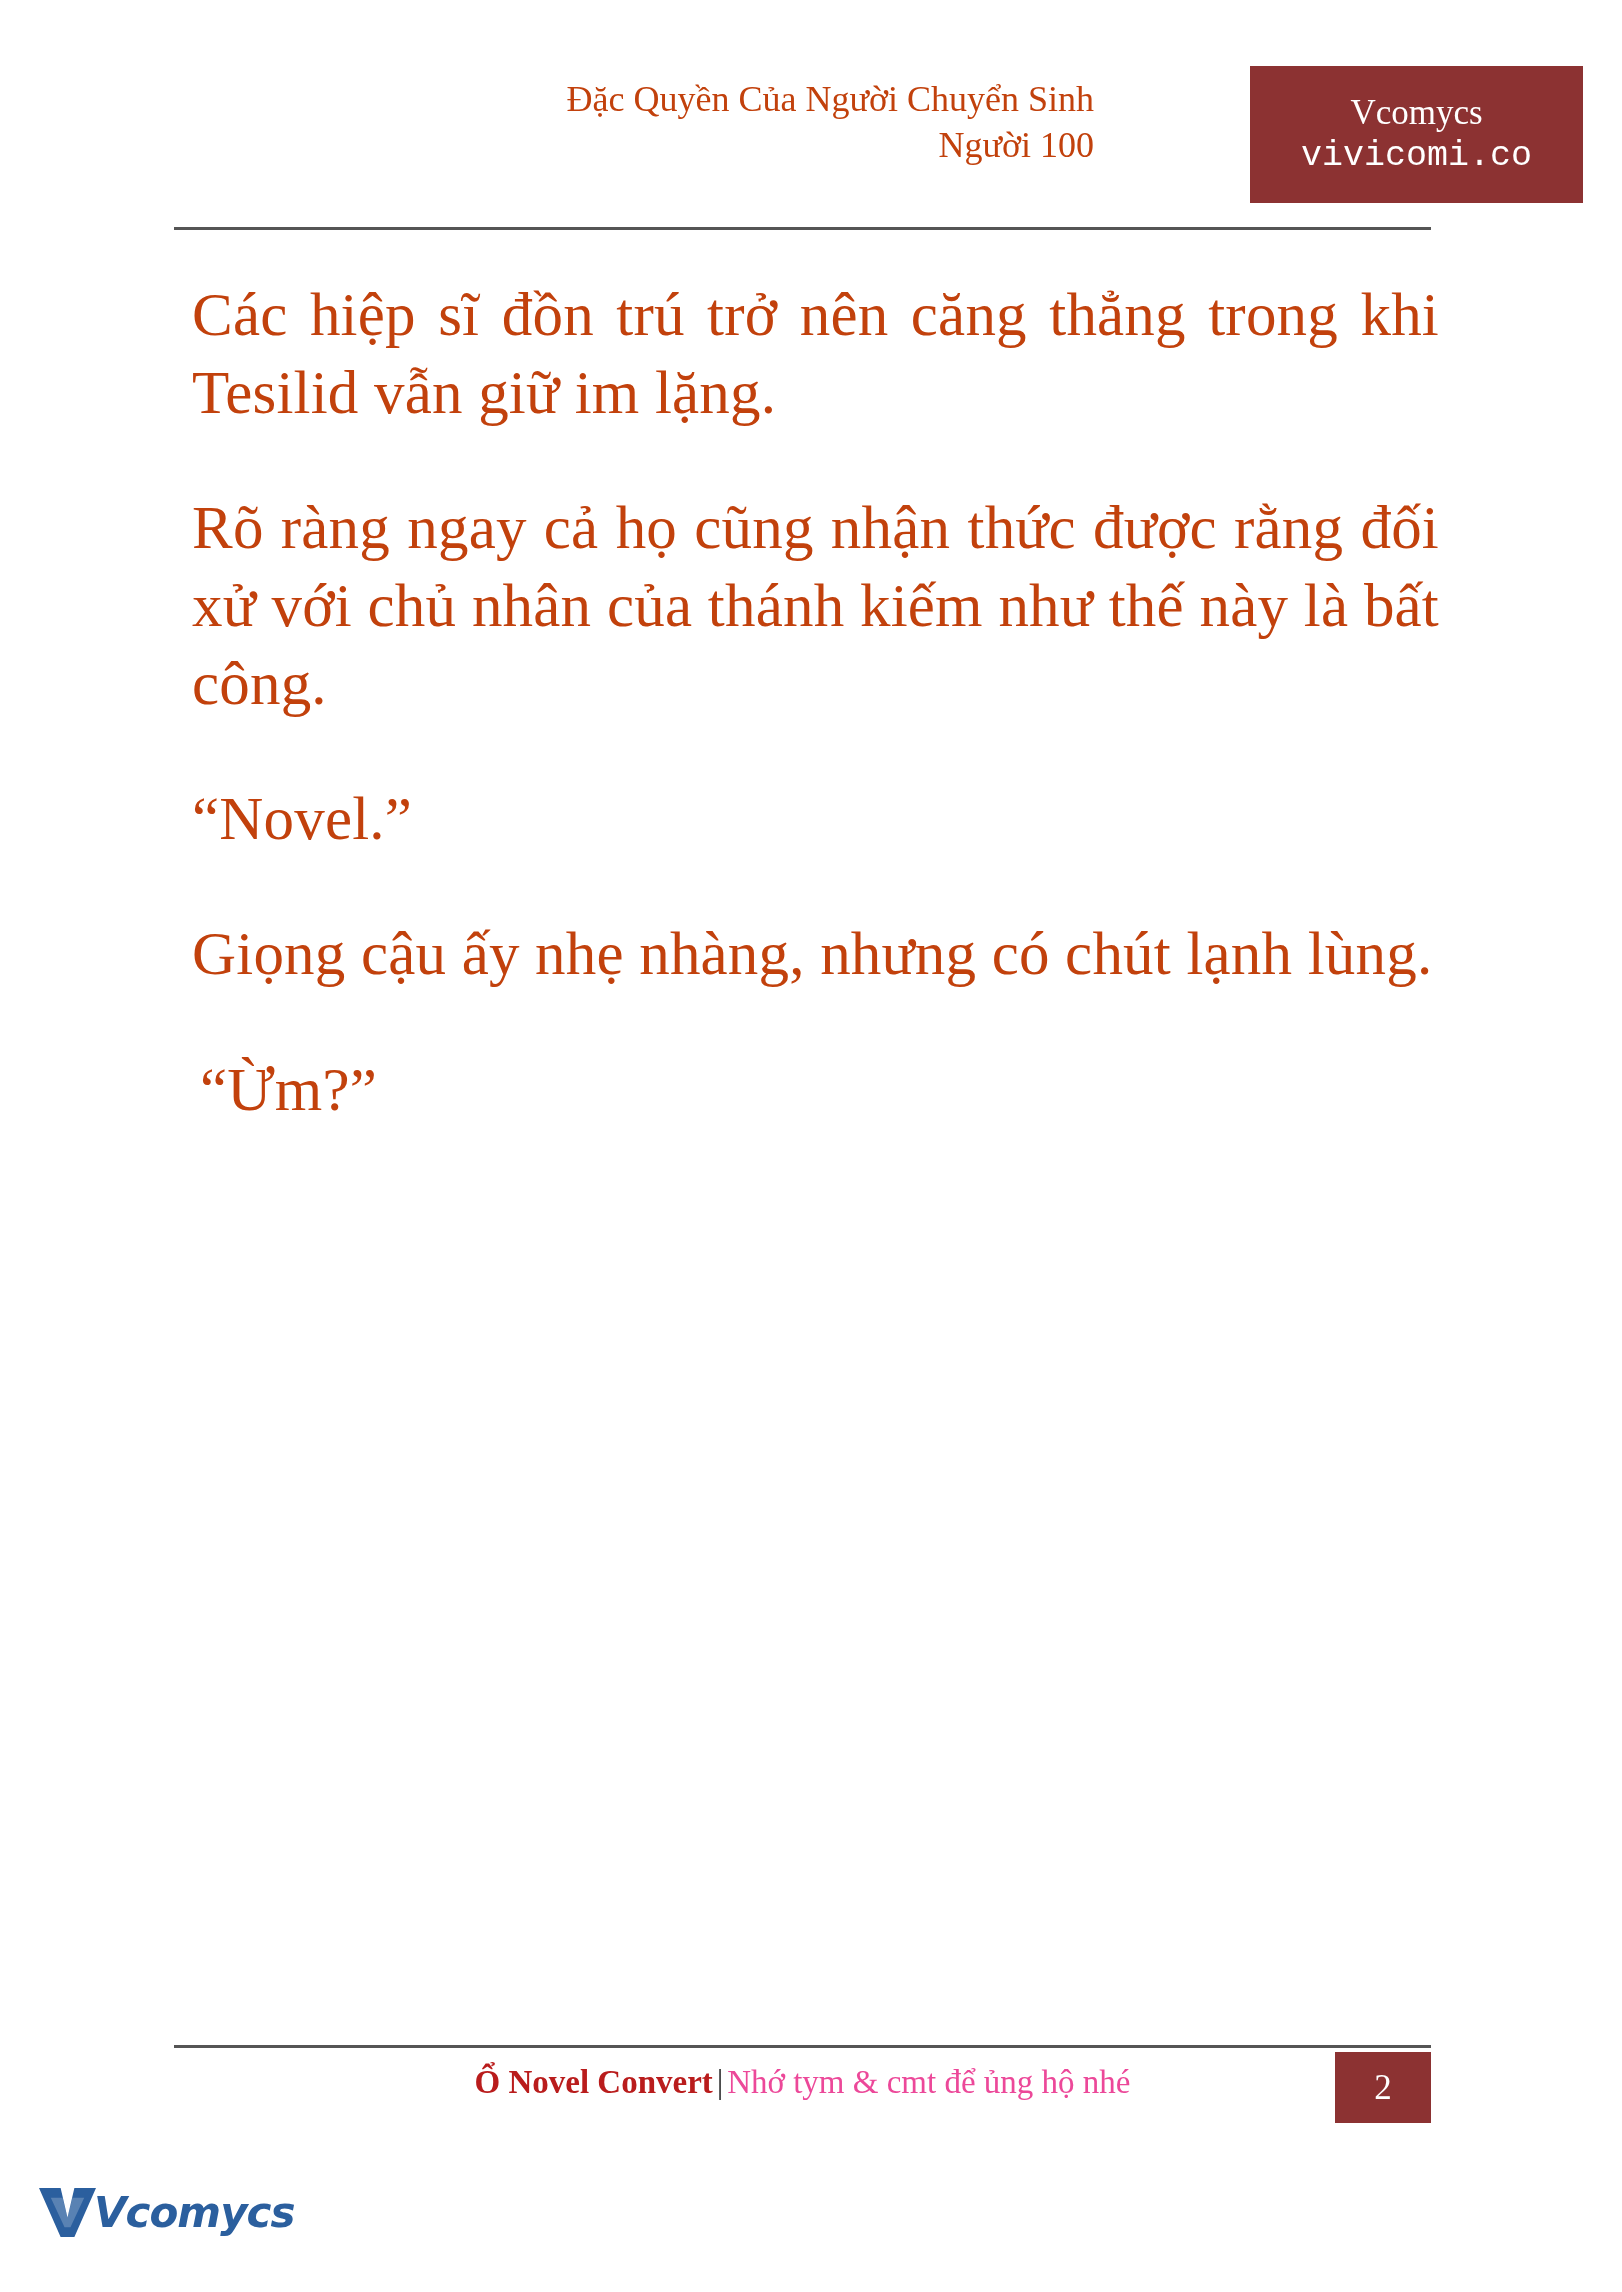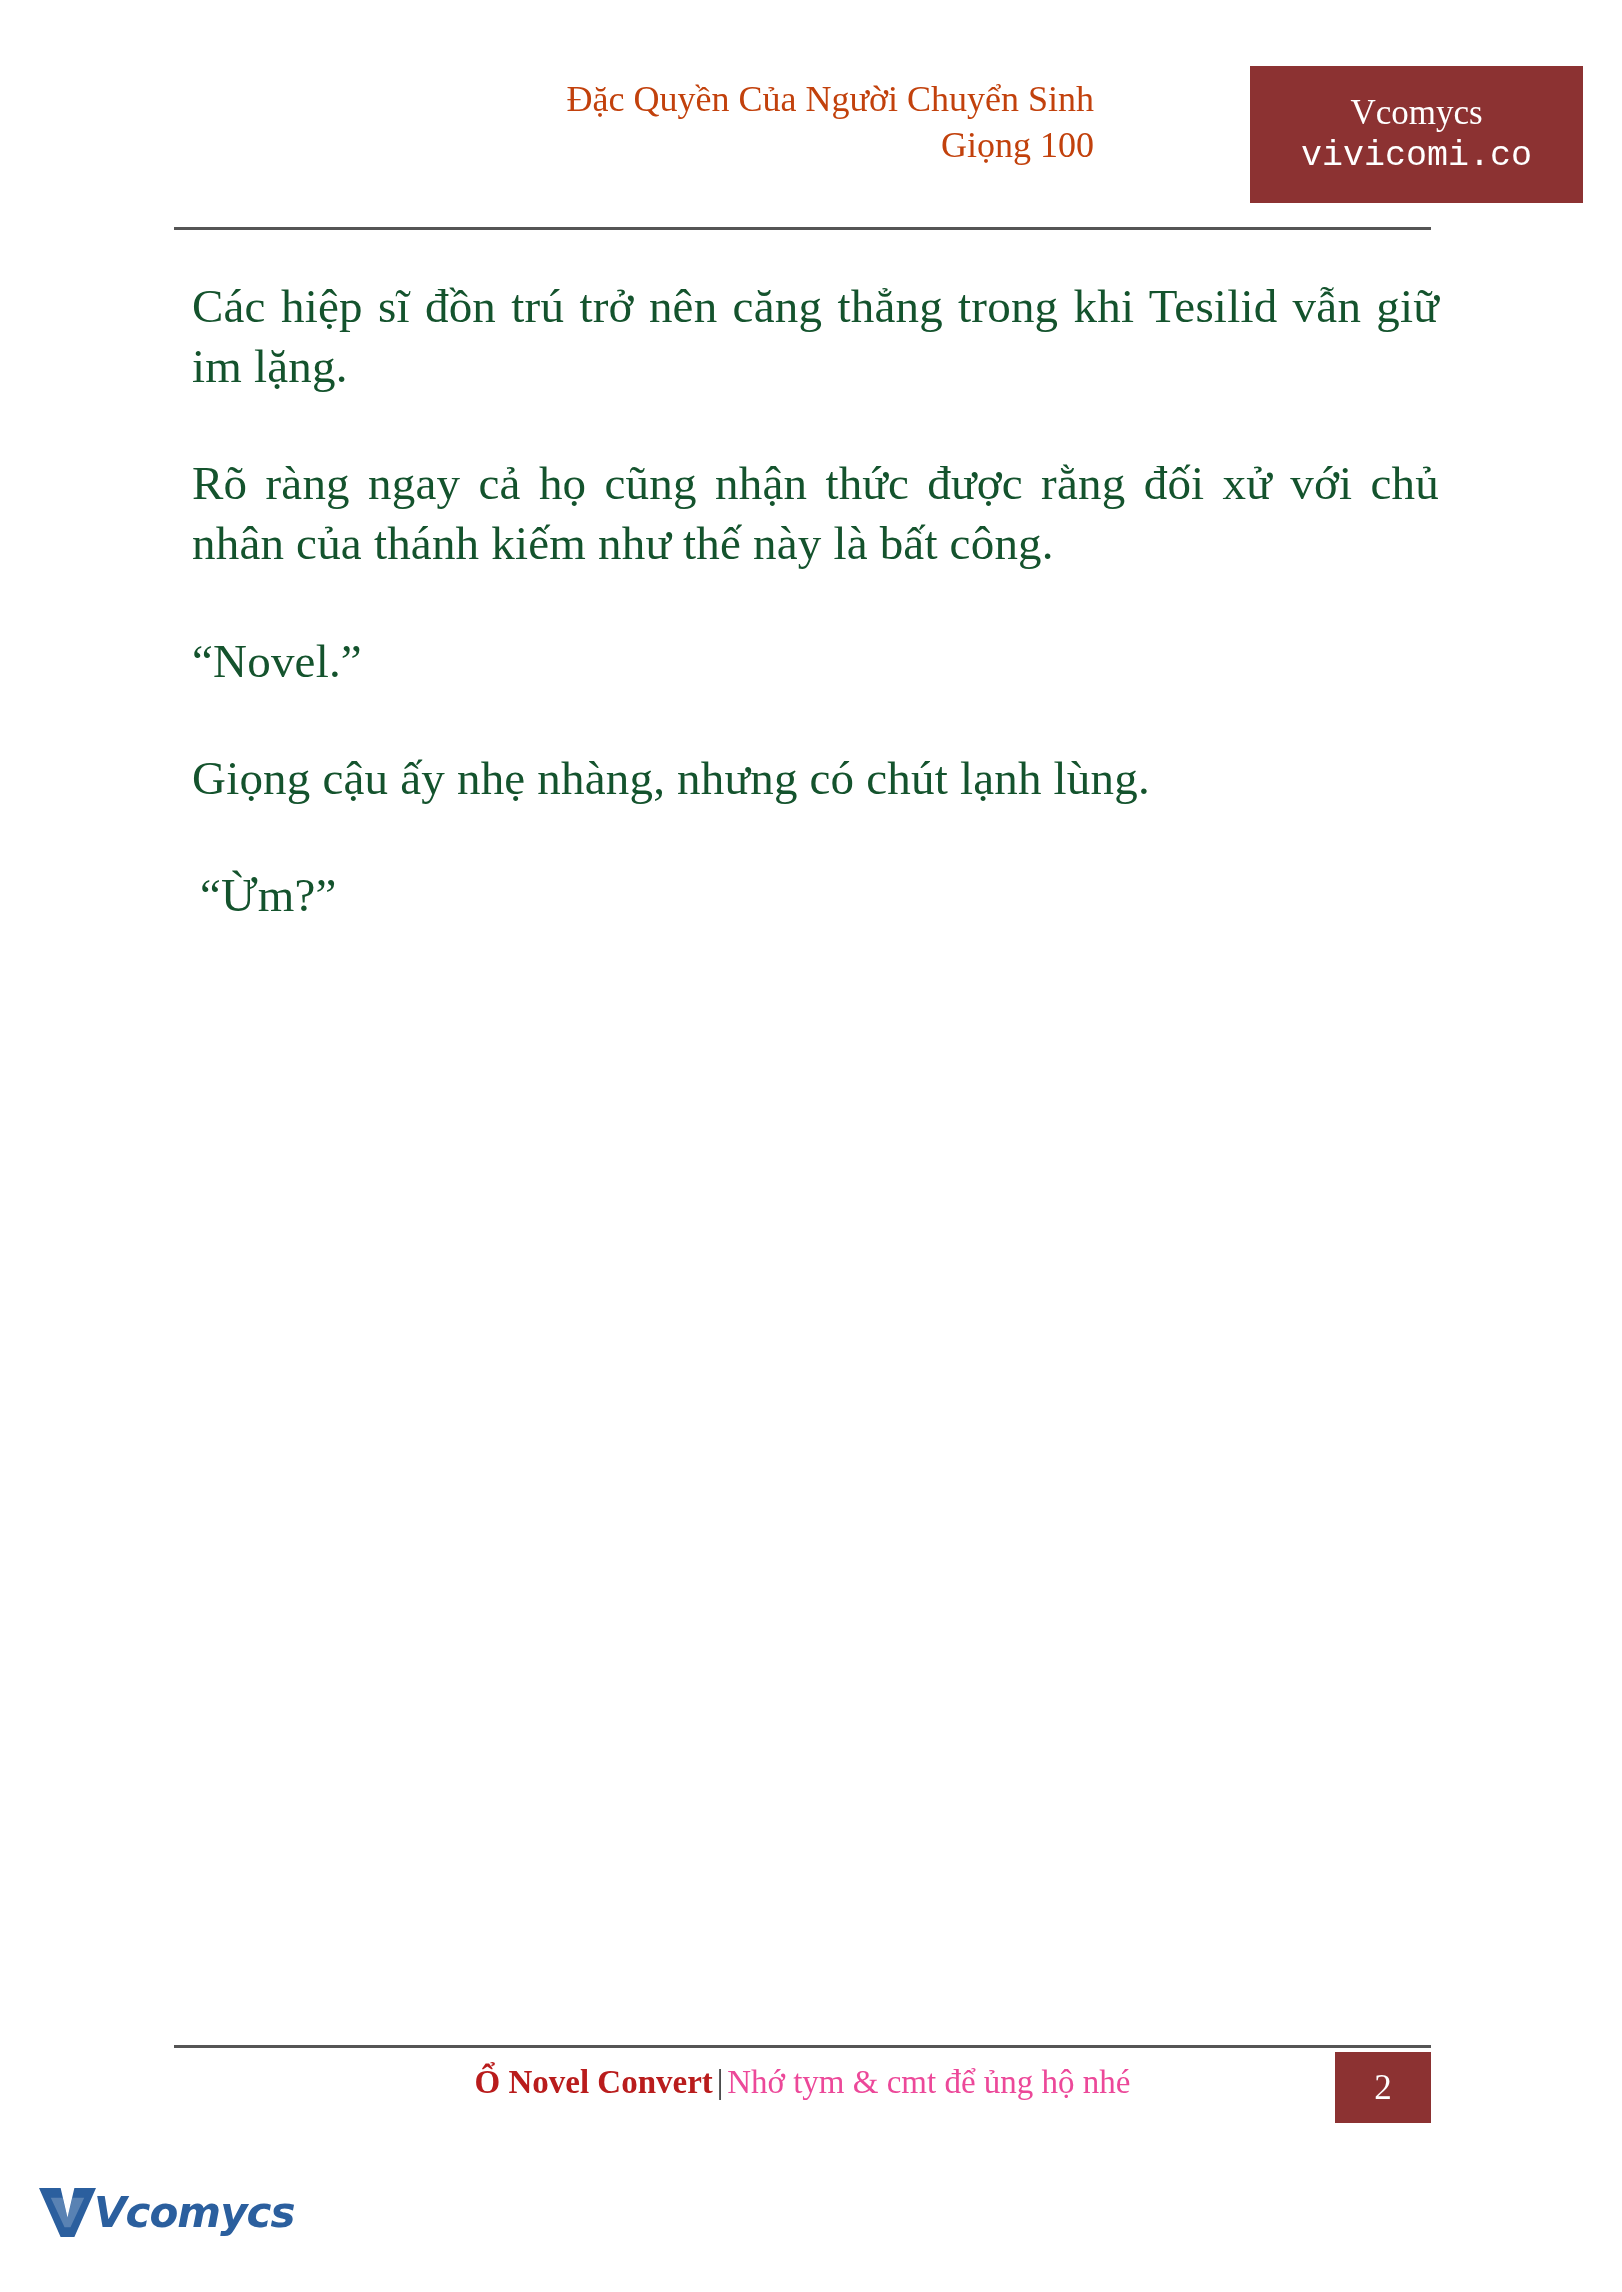--- a/index.html
+++ b/index.html
@@ -76,25 +76,25 @@
   }
 
   
   .content {
     position: absolute;
     left: 192px;
     top: 276px;
     width: 1247px;
   }
   .para {
-    font-size: 47px;
+    font-size: 61px;
     line-height: 1.28;
     text-align: justify;
     margin: 0 0 57px 0;
-    color: #14532d;
+    color: #c2410c;
     letter-spacing: 0.2px;
   }
   .para.nojustify {
     text-align: left;
   }
   .para:last-child { margin-bottom: 0; margin-left: 8px; }
 
   
   .footer-rule {
     position: absolute;
@@ -173,21 +173,21 @@
   }
 </style>
 </head>
 <body>
 
 <div class="page">
 
   <div class="header">
     <div class="header-text">
       <span class="header-line1">Đặc Quyền Của Người Chuyển Sinh</span>
-      <span class="header-line2">Giọng 100</span>
+      <span class="header-line2">Người 100</span>
     </div>
     <div class="header-badge">
       <span class="b1">Vcomycs</span>
       <span class="b2">vivicomi.co</span>
     </div>
   </div>
   <div class="header-rule"></div>
 
   <div class="content">
     <p class="para">Các hiệp sĩ đồn trú trở nên căng thẳng trong khi Tesilid vẫn giữ im lặng.</p>

